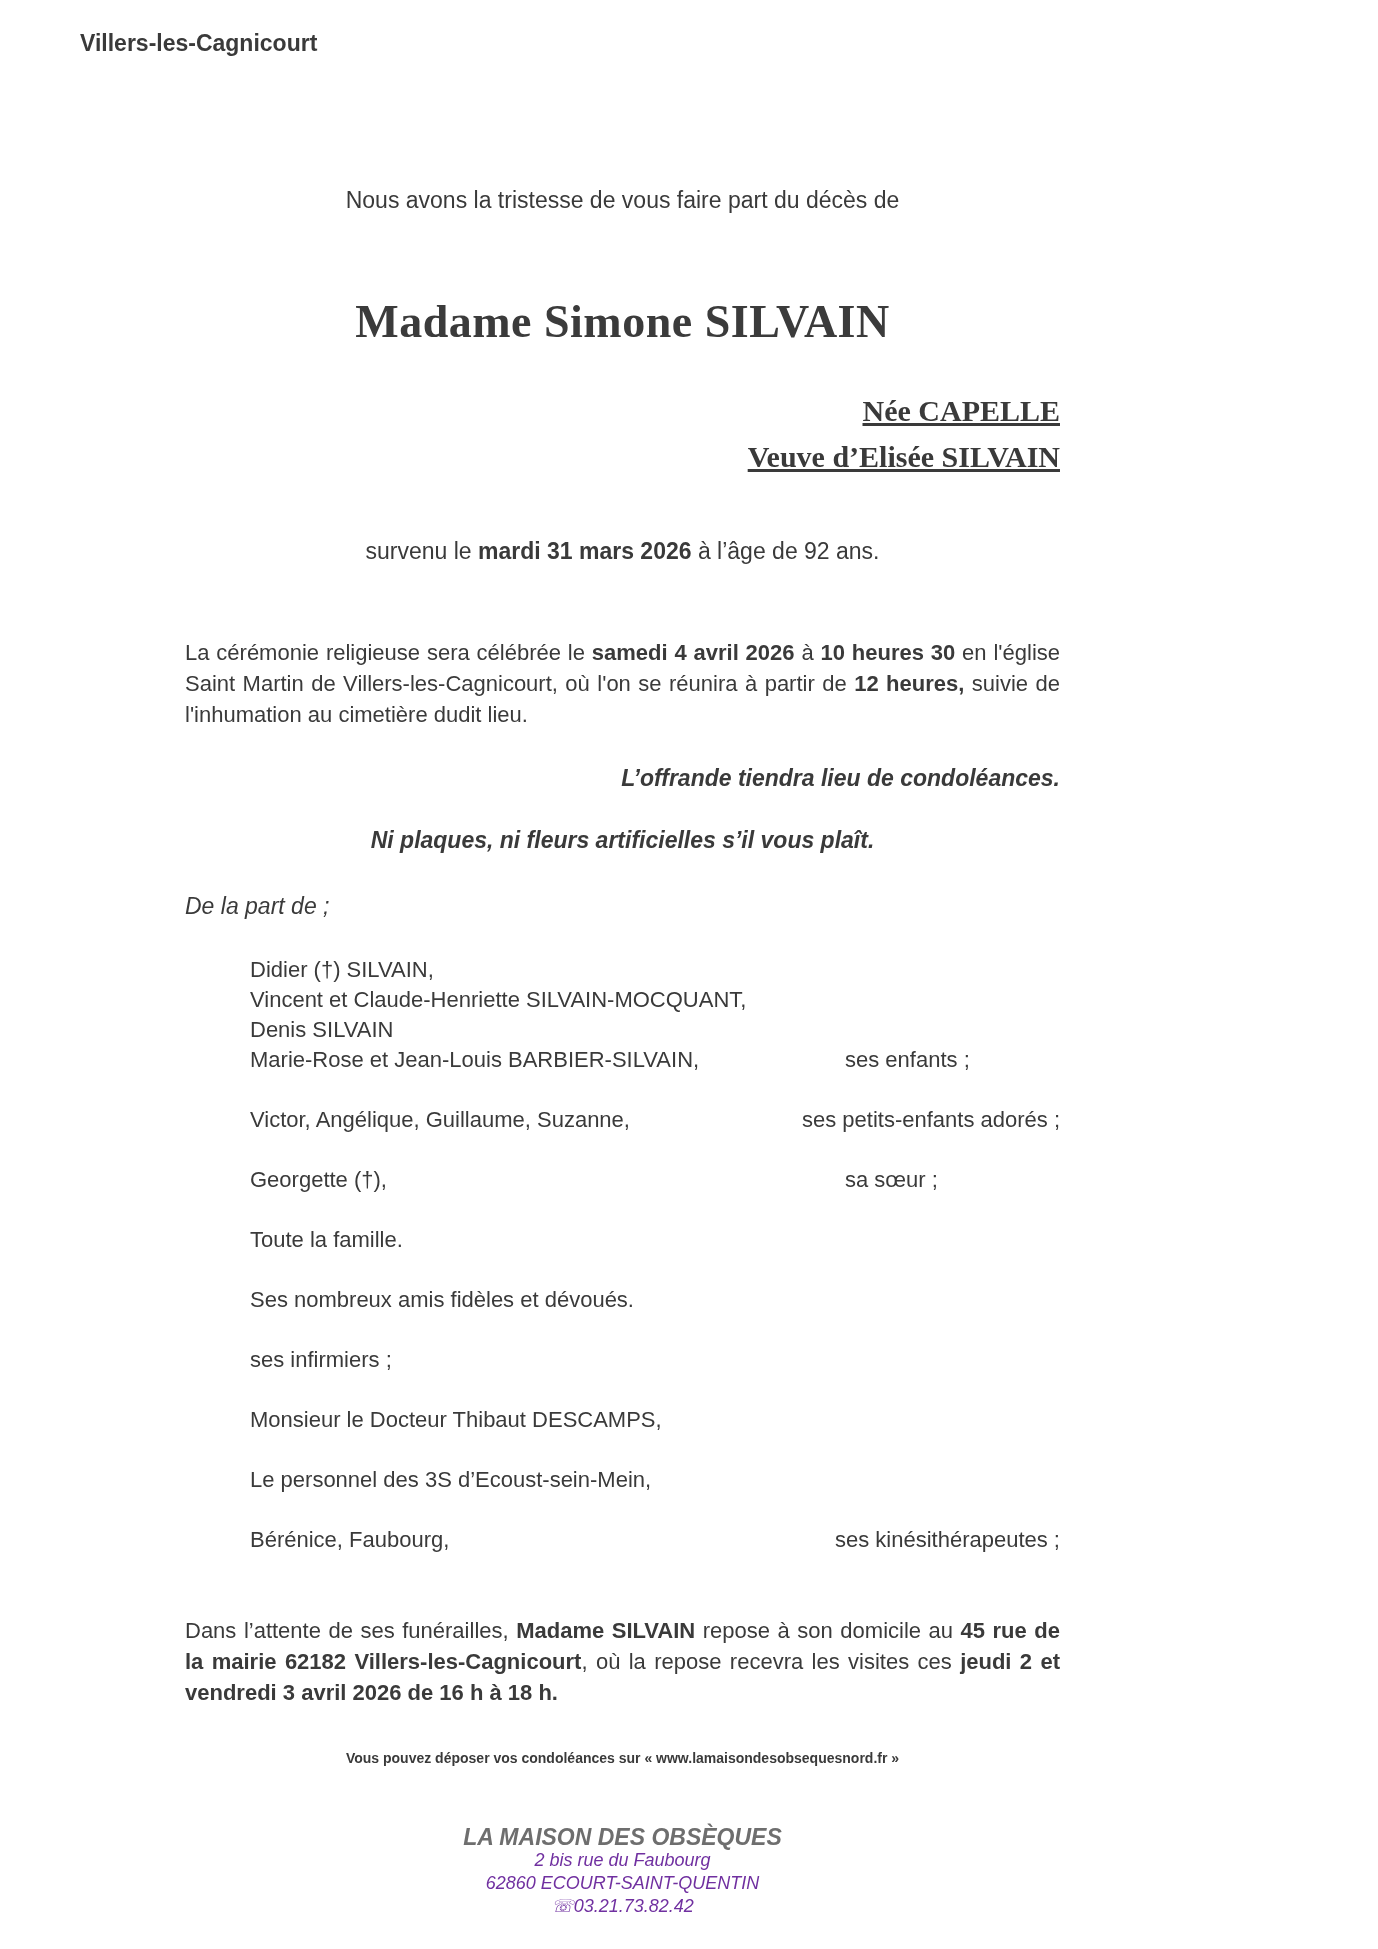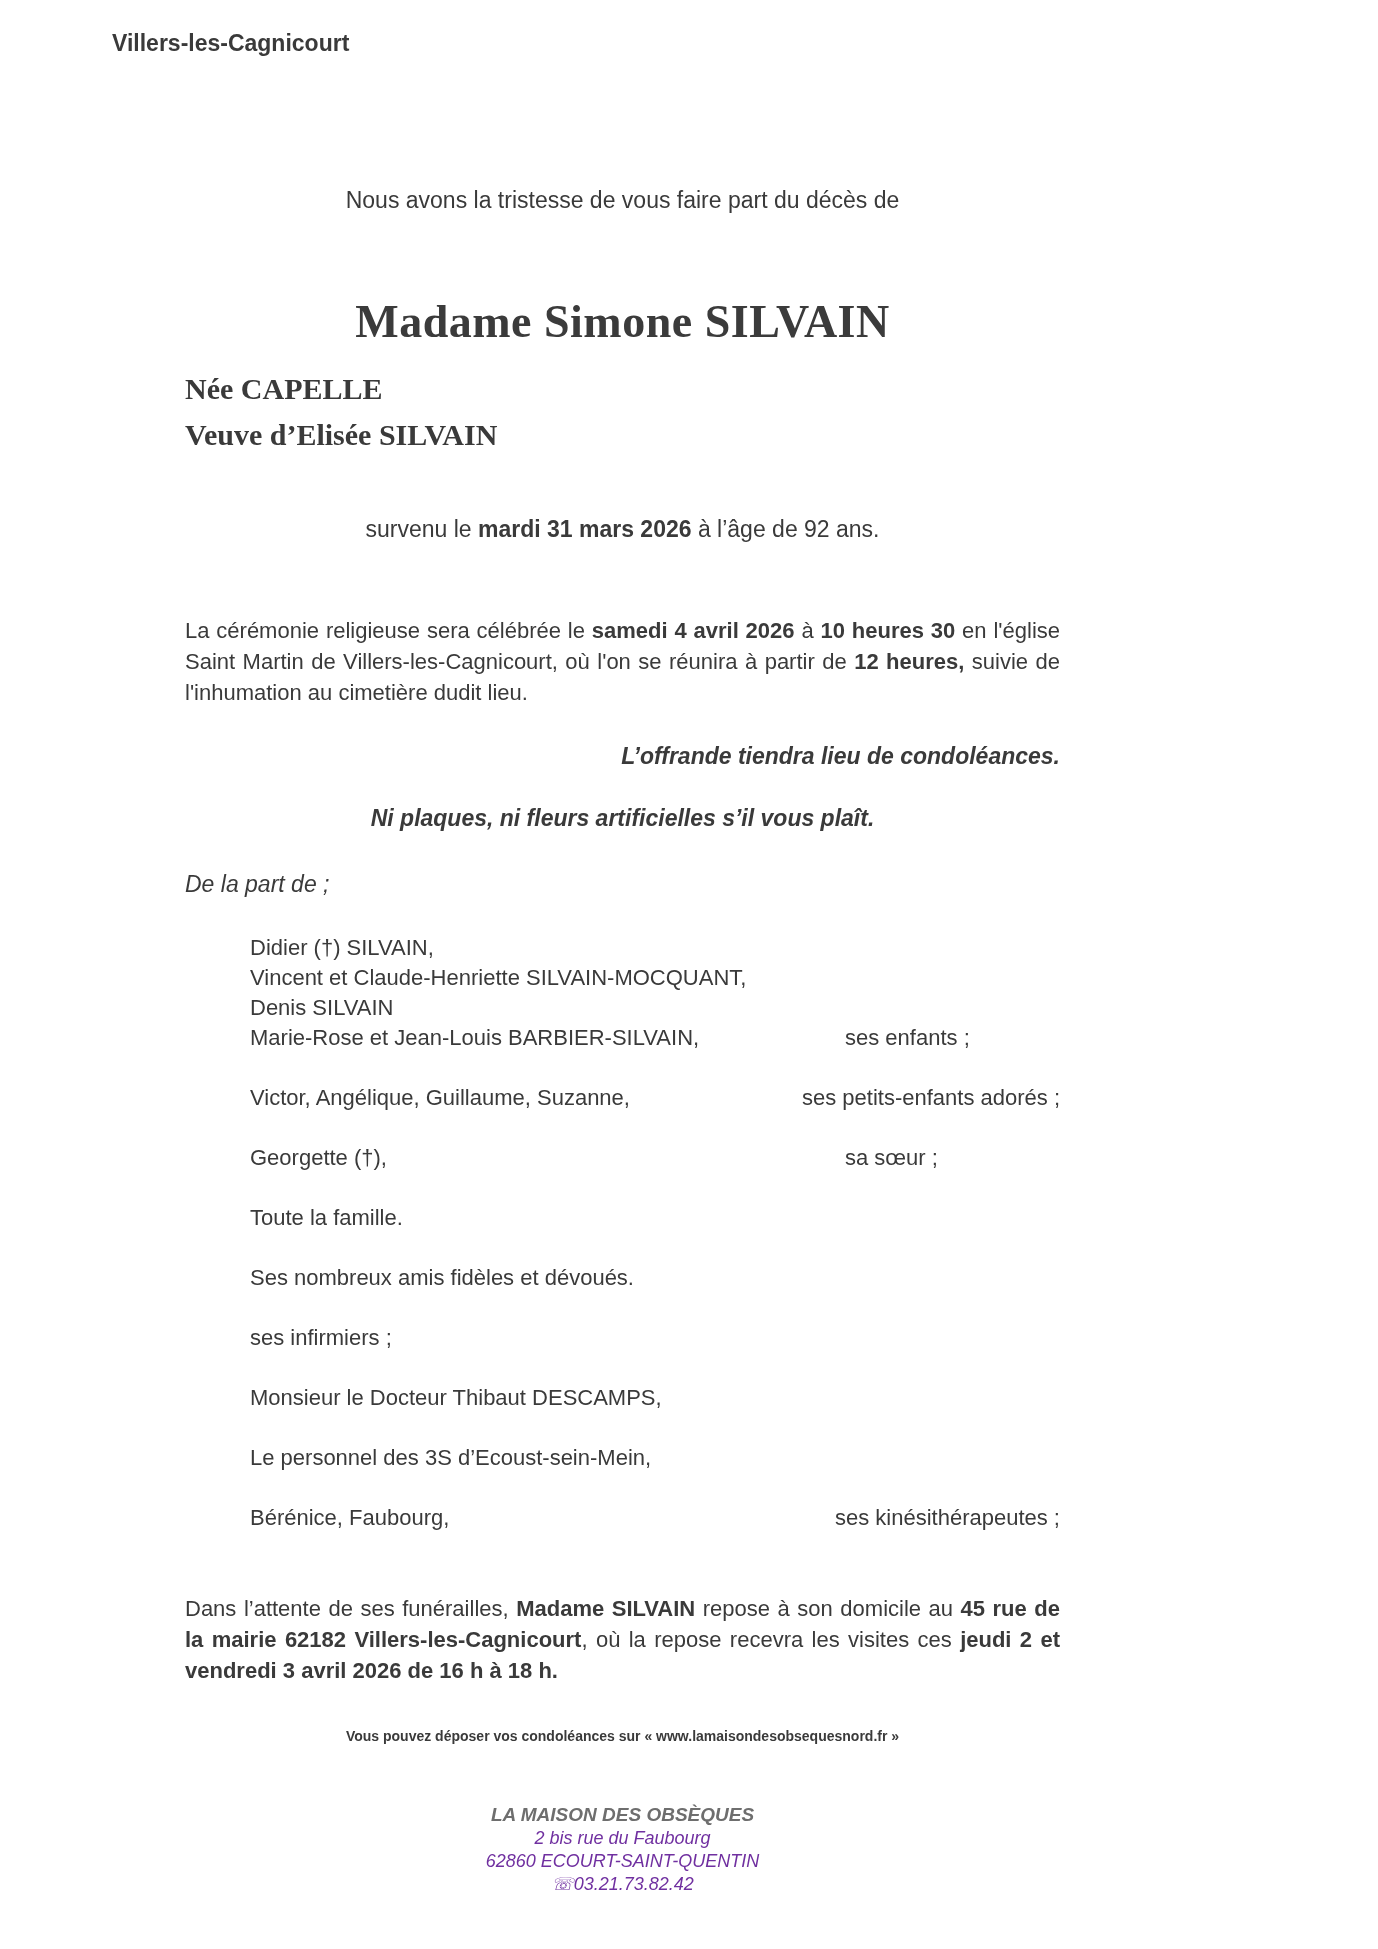--- a/index.html
+++ b/index.html
@@ -7,21 +7,21 @@
     position:relative;
     width:1378px;height:1949px;
     background:#ffffff;
     box-sizing:border-box;
     padding-top:30px;
     font-family:"Liberation Sans",sans-serif;
     color:#3a3a3a;
     overflow:hidden;
   }
   .commune{
-    margin-left:112px;
+    margin-left:80px;
     font-size:23px;
     font-weight:bold;
     line-height:27px;
   }
   .col{margin-left:185px;width:875px;}
   .intro{
     margin-top:128px;
     text-align:center;
     font-size:23px;
     line-height:31px;
@@ -30,26 +30,27 @@
     margin-top:76px;
     text-align:center;
     font-family:"Liberation Serif",serif;
     font-weight:bold;
     font-size:46px;
     line-height:60px;
     color:#3b3b3b;
     letter-spacing:0.5px;
   }
   .subtitles{
-    margin-top:14px;
-    text-align:left;
+    margin-top:36px;
+    text-align:right;
     font-family:"Liberation Serif",serif;
     font-weight:bold;
     font-size:30px;
     line-height:46px;
+    text-decoration:underline;
   }
   .death{
     margin-top:56px;
     text-align:center;
     font-size:23px;
     line-height:31px;
   }
   .para{
     margin-top:70px;
     font-size:22px;
@@ -102,21 +103,21 @@
     font-size:14px;
     font-weight:bold;
     line-height:29px;
   }
   .footer{
     margin-top:52px;
     text-align:center;
     font-style:italic;
   }
   .fh-name{
-    font-size:19px;
+    font-size:23px;
     font-weight:bold;
     color:#6e6e6e;
     line-height:24px;
   }
   .fh-line{
     font-size:18px;
     color:#7030a0;
     line-height:23px;
   }
   .b{font-weight:bold;}

